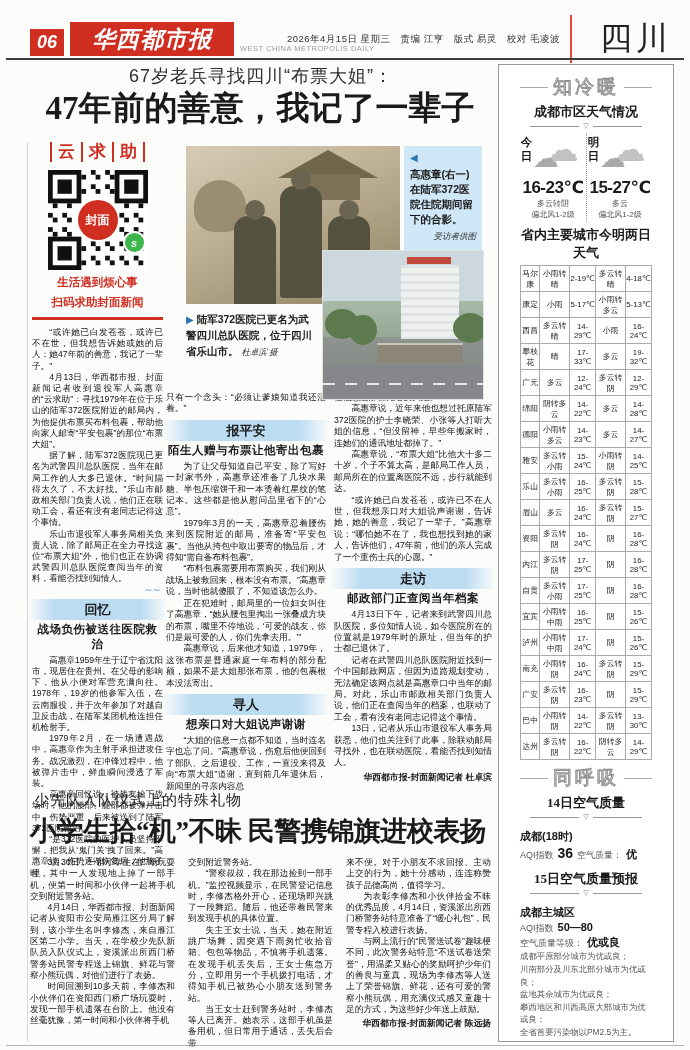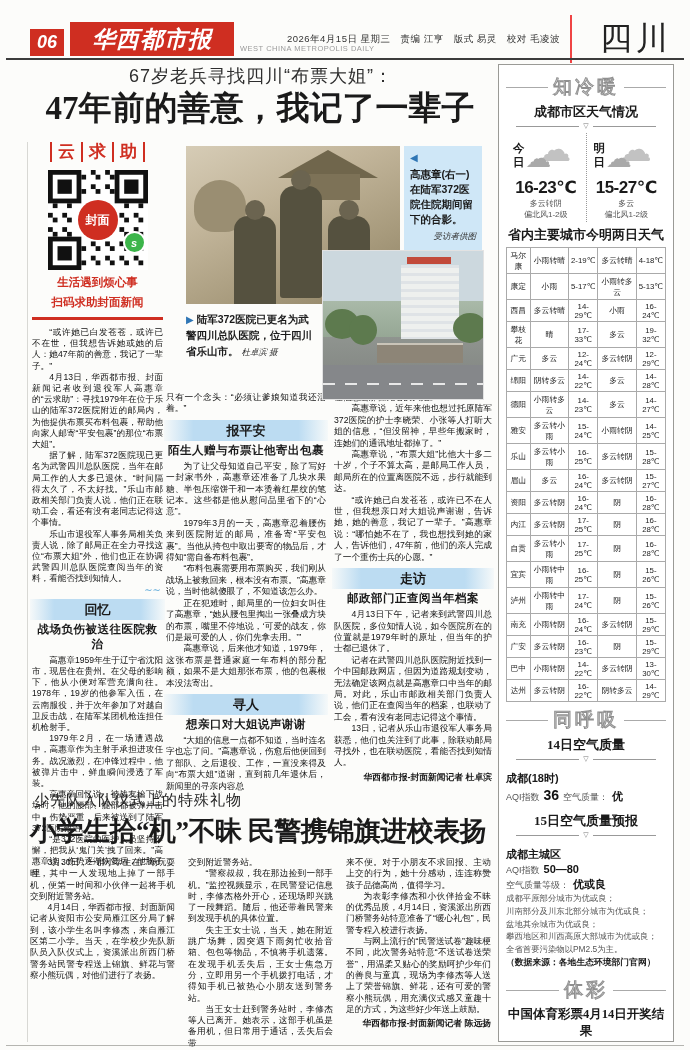--- a/index.html
+++ b/index.html
@@ -74,34 +74,34 @@
   
   .bottom{position:absolute;left:30px;top:791px;width:463px;}
   .b-kicker{font-size:15px;color:#222;letter-spacing:1px;margin-left:4px;}
   .b-headline{font-size:27px;font-weight:900;font-family:"Liberation Serif","DejaVu Serif",serif;
               letter-spacing:-.5px;margin:3px 0 8px;}
   .b-cols{display:flex;gap:13px;}
   .b-col{width:145px;}
   .b-col .bodytext p{font-size:8.7px;line-height:11.3px;}
   
   .sidebar{position:absolute;left:498px;top:64px;width:176px;height:978px;border:1px solid #9a9a96;
-           box-sizing:border-box;padding:4px 7px;background:#fff;overflow:hidden;}
+           box-sizing:border-box;padding:4px 21px;background:#fff;overflow:hidden;}
   .sb-header{display:flex;align-items:center;gap:5px;margin:5px 0 3px;}
   .sb-header .ln{flex:1;height:1px;background:#aaa;}
   .sb-header .tx{font-size:19px;letter-spacing:3px;color:#e9e9e9;-webkit-text-stroke:1px #8f8f8f;
                  font-family:"Liberation Serif","DejaVu Serif",serif;}
   .sb-title{text-align:center;font-weight:bold;font-size:13px;font-family:"Liberation Serif","DejaVu Serif",serif;margin:2px 0 0;}
   .tri-div{display:flex;align-items:center;gap:4px;margin:1px 10px 3px;}
   .tri-div .ln{flex:1;height:1px;background:#999;}
   .tri-div::after{content:"▽";font-size:7px;color:#777;order:1;}
   .tri-div .ln:last-child{order:2;}
   .wpanels{display:flex;margin:2px 0 4px;}
   .wpanel{width:50%;text-align:center;padding:2px 0;}
   .wpanel:first-child{border-right:1px dotted #999;}
-  .wtop{display:flex;align-items:center;justify-content:center;gap:2px;}
+  .wtop{display:flex;justify-content:center;gap:2px;}
   .wlabel{width:13px;font-size:11.5px;font-weight:bold;line-height:1.25;word-break:break-all;}
   .cloudico{position:relative;width:52px;height:40px;}
   .cloudico .c1{position:absolute;left:10px;top:-6px;font-size:34px;color:#c2c2c2;}
   .cloudico .c2{position:absolute;left:-2px;top:8px;font-size:26px;color:#a9a9a9;}
   .wtemp{font-size:17px;font-weight:bold;letter-spacing:-.5px;margin-top:2px;}
   .wdesc,.wwind{font-size:8px;color:#555;line-height:1.4;}
   table.wtable{width:100%;border-collapse:collapse;margin:3px 0 2px;}
   table.wtable td{border:1px solid #aaa;font-size:7.8px;color:#222;text-align:center;padding:1.5px 0;}
   .airblock{margin:8px 0;}
   .air-city{font-weight:bold;font-size:11px;margin:2px 0 1px;}
@@ -295,20 +295,21 @@
   </div>
 
   <div class="bottom">
     <div class="b-kicker">少先队入队仪式上的特殊礼物</div>
     <div class="b-headline">小学生拾“机”不昧 民警携锦旗进校表扬</div>
     <div class="b-cols">
       <div class="b-col">
         <div class="bodytext">
             <p>3月30日，一群小学生在广场玩耍时，其中一人发现地上掉了一部手机，便第一时间和小伙伴一起将手机交到附近警务站。</p>
             <p>4月14日，华西都市报、封面新闻记者从资阳市公安局雁江区分局了解到，该小学生名叫李修杰，来自雁江区第二小学。当天，在学校少先队新队员入队仪式上，资溪派出所西门桥警务站民警专程送上锦旗、鲜花与警察小熊玩偶，对他们进行了表扬。</p>
+            <p>时间回溯到10多天前，李修杰和小伙伴们在资阳西门桥广场玩耍时，发现一部手机遗落在台阶上。他没有丝毫犹豫，第一时间和小伙伴将手机</p>
           </div>
       </div>
       <div class="b-col">
         <div class="bodytext">
           <p class="noindent">交到附近警务站。</p>
         </div>
         <div class="bodytext">
             <p>“警察叔叔，我在那边捡到一部手机。”监控视频显示，在民警登记信息时，李修杰格外开心，还现场即兴跳了一段舞蹈。随后，他还带着民警来到发现手机的具体位置。</p>
             <p>失主王女士说，当天，她在附近跳广场舞，因突遇下雨匆忙收拾音箱、包包等物品，不慎将手机遗落。在发现手机丢失后，王女士焦急万分，立即用另一个手机拨打电话，才得知手机已被热心小朋友送到警务站。</p>
             <p>当王女士赶到警务站时，李修杰等人已离开。她表示，这部手机虽是备用机，但日常用于通话，丢失后会带</p>

